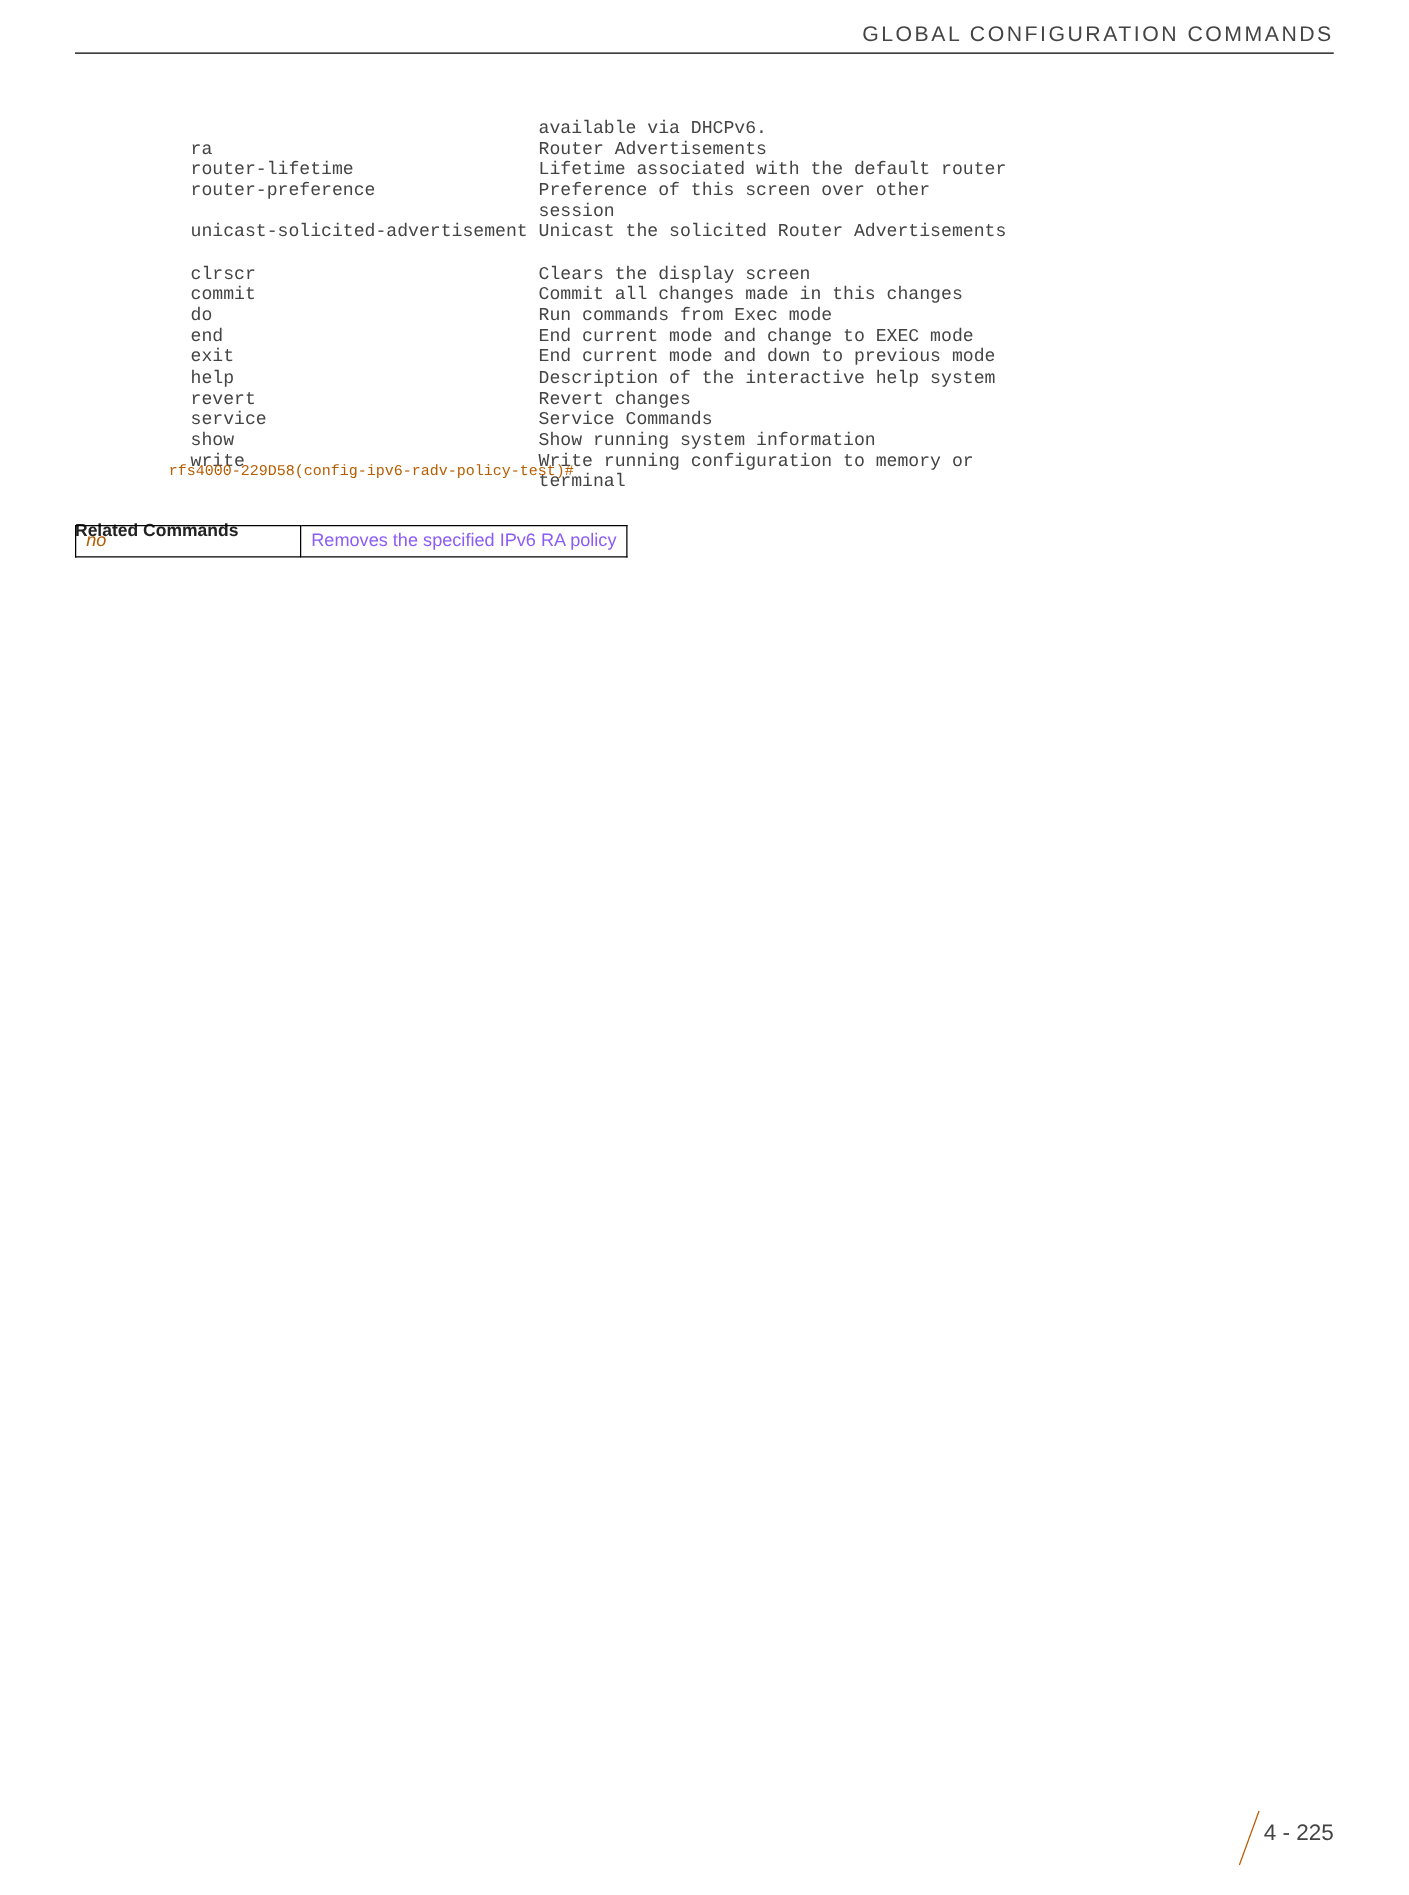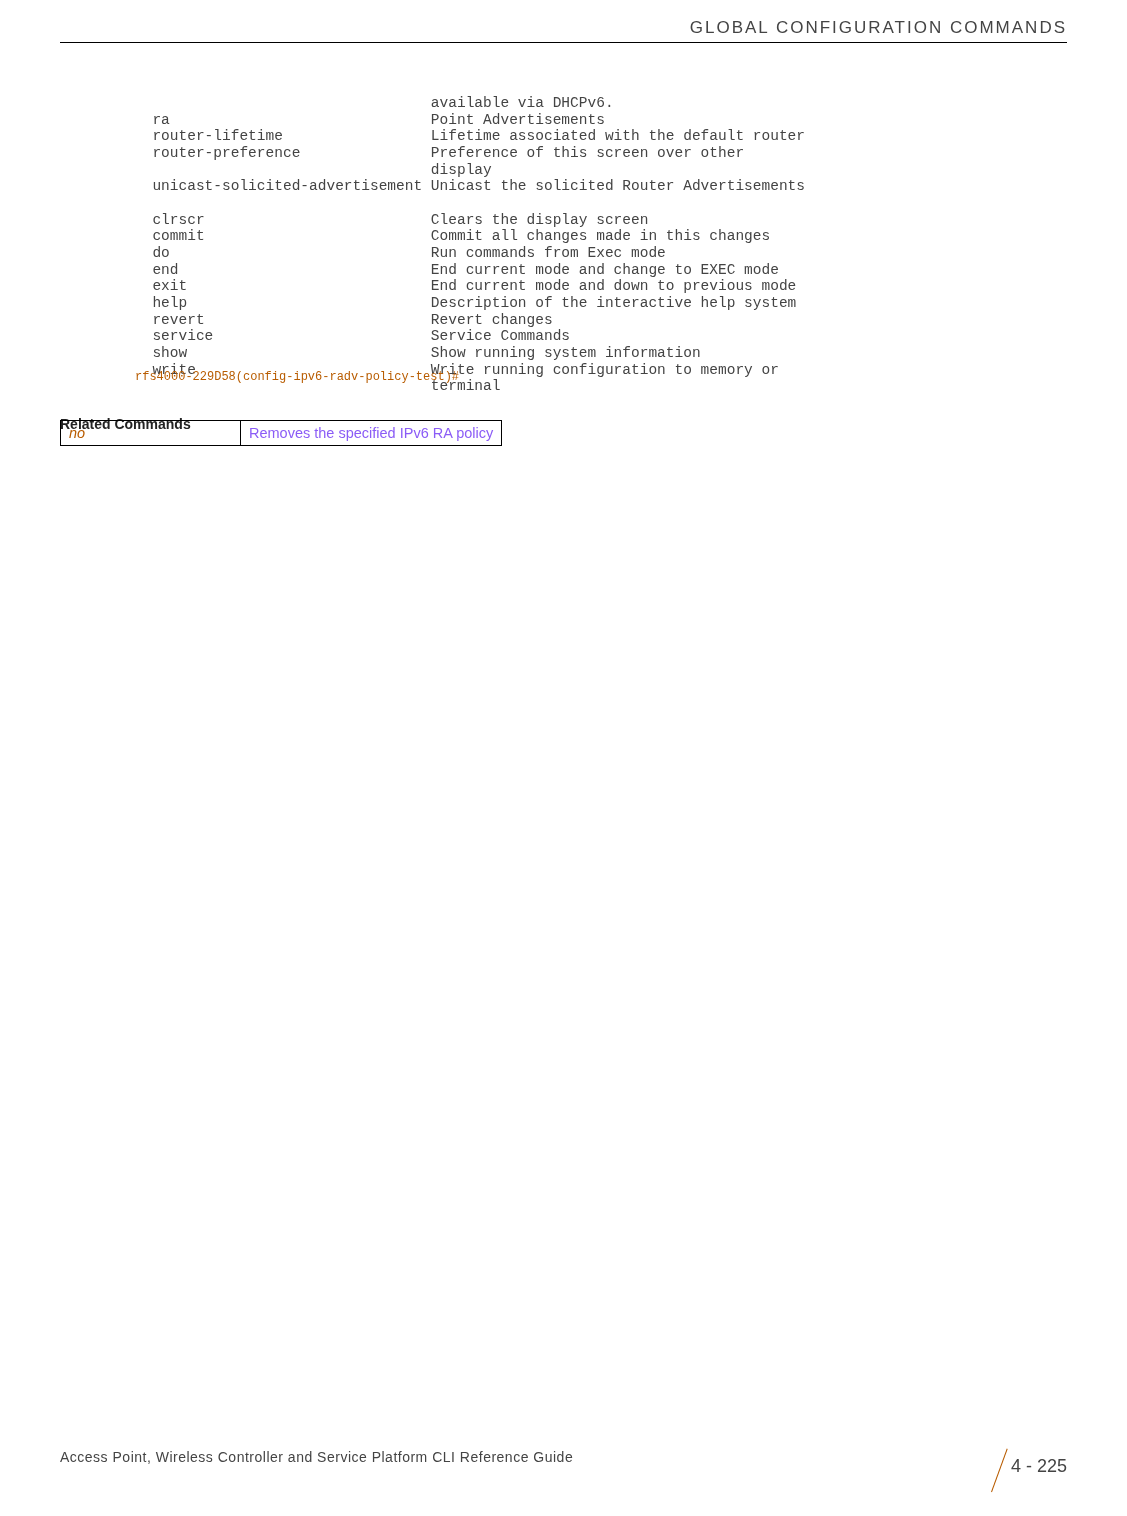--- a/index.html
+++ b/index.html
@@ -117,24 +117,24 @@
   </style>
 </head>
 <body>
 
 <div class="header">
   <span>GLOBAL CONFIGURATION COMMANDS</span>
 </div>
 <div class="header-line"></div>
 
 <pre class="code-block"><span>                                  available via DHCPv6.</span>
-<span>  ra                              Point Advertisements</span>
+<span>  ra                              Router Advertisements</span>
 <span>  router-lifetime                 Lifetime associated with the default router</span>
 <span>  router-preference               Preference of this screen over other</span>
-<span>                                  display</span>
+<span>                                  session</span>
 <span>  unicast-solicited-advertisement Unicast the solicited Router Advertisements</span>
 <span></span>
 <span>  clrscr                          Clears the display screen</span>
 <span>  commit                          Commit all changes made in this changes</span>
 <span>  do                              Run commands from Exec mode</span>
 <span>  end                             End current mode and change to EXEC mode</span>
 <span>  exit                            End current mode and down to previous mode</span>
 <span>  help                            Description of the interactive help system</span>
 <span>  revert                          Revert changes</span>
 <span>  service                         Service Commands</span>
@@ -149,18 +149,17 @@
 <table class="cmd-table">
   <tbody>
       <tr>
     <td class="cmd-cell">no</td>
     <td>Removes the specified IPv6 RA policy</td>
   </tr>
 </tbody>
   </table>
 
 <div class="footer">
-  <span class="footer-text">Access Point, Wireless Controller and Service Platform CLI Reference Guide</span>
   <div class="page-box">
     <div class="slash-line"></div>
     <span class="page-num">4 - 225</span>
   </div>
 </div>
 
 </body></html>

